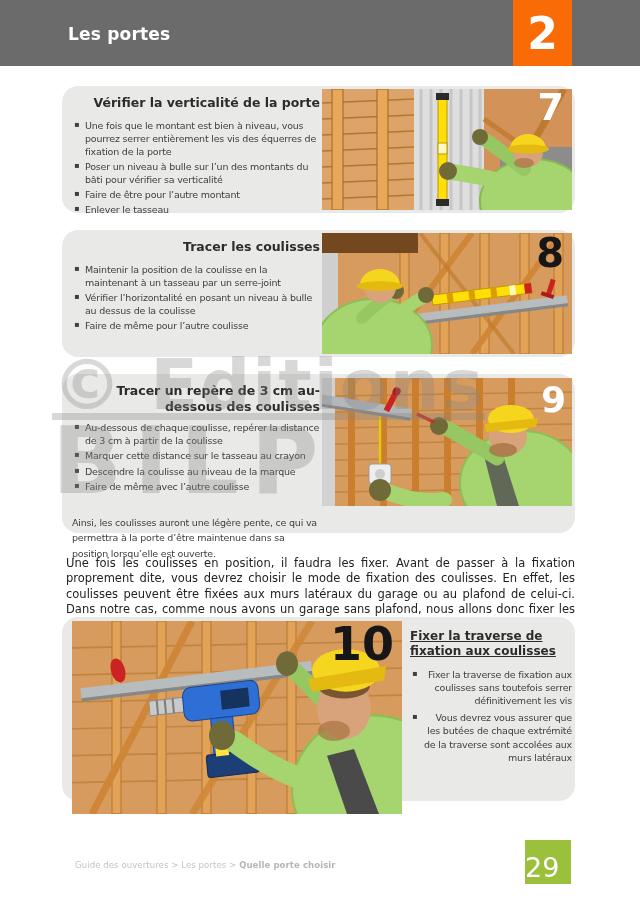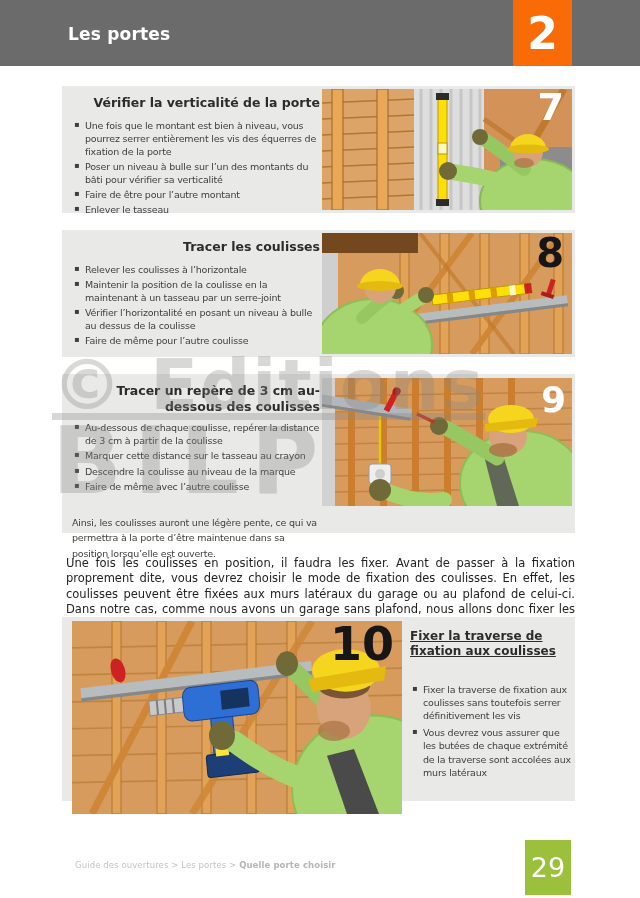--- a/index.html
+++ b/index.html
@@ -5,21 +5,21 @@
   html,body { margin:0; padding:0; background:#ffffff; }
   .page {
     position:relative; width:640px; height:898px; overflow:hidden;
     background:#ffffff; font-family:"DejaVu Sans", sans-serif;
   }
   
   .header { position:absolute; left:0; top:0; width:640px; height:66px; background:#6b6b6b; }
   .page-title { position:absolute; left:68px; top:24px; font-size:17px; font-weight:bold; color:#ffffff; letter-spacing:0.2px; }
   .chapter-badge { position:absolute; left:513px; top:0; width:59px; height:66px; background:#f96b06; text-align:center; line-height:68px; font-size:44px; font-weight:bold; color:#ffffff; }
   
-  .block { position:absolute; left:62px; width:513px; background:#e9e9e8; }
+  .block { position:absolute; left:62px; width:513px; background:#e9e9e8;border-radius:16px; }
   .text-a { position:absolute; left:10px; top:9px; width:248px; }
   .text-b { position:absolute; left:348px; top:12px; width:162px; }
   .step-title { font-size:12.5px; font-weight:bold; color:#2c2c2c; line-height:1.25; }
   .align-r { text-align:right; }
   .bullets { margin:8px 0 0 0; padding:0 0 0 13px; list-style:none; }
   .bullets li { position:relative; font-size:9.5px; letter-spacing:-0.2px; color:#3e3e3e; line-height:1.38; margin-bottom:2px; }
   .bullets li::before { content:"▪"; position:absolute; left:-11px; top:0px; font-size:8px; color:#3e3e3e; }
   .note { margin-top:22px; font-size:9.5px; letter-spacing:-0.2px; color:#3e3e3e; line-height:1.65; }
   .illus { position:absolute; overflow:hidden; background:#d79b5e; }
   .illus svg { display:block; width:100%; height:100%; }
@@ -35,21 +35,21 @@
   #block10 .illus { left:10px; top:4px; width:330px; height:193px; }
   
   .body-paragraph { position:absolute; left:66px; top:544px; width:509px; font-size:11.5px; line-height:1.35; color:#222222; text-align:justify; }
   
   .watermark { position:absolute; left:52px; top:350px; z-index:40; pointer-events:none; font-weight:bold; color:rgba(135,135,135,0.32); white-space:nowrap; }
   .wm-line1 { font-size:70px; line-height:1.0; letter-spacing:2px;text-decoration:underline; }
   .wm-line2 { font-size:92px; line-height:1.0; letter-spacing:12px; margin-top:-4px; }
   
   .breadcrumb { position:absolute; left:75px; top:860px; font-size:8.5px; color:#c3c3c3; letter-spacing:0.1px; }
   .breadcrumb b { color:#b5b5b5; }
-  .page-number-badge { position:absolute; left:525px; top:840px; width:46px; height:55px; background:#9bc13c; text-align:center; line-height:55px; font-size:27px; color:#ffffff; }
+  .page-number-badge { position:absolute; left:525px; top:840px; width:46px; height:44px; background:#9bc13c; text-align:left; line-height:55px; font-size:27px; color:#ffffff; }
 </style>
 </head>
 <body>
 
 <div class="page">
 
   <div class="header">
     <div class="page-title">Les portes</div>
     <div class="chapter-badge">2</div>
   </div>
@@ -117,21 +117,20 @@
         <circle cx="126" cy="82" r="9" fill="#6f6a38"></circle>
       </svg>
       <div class="step-num num-white" style="font-size:38px;">7</div>
     </div>
   </div>
 
   <div class="block" id="block8">
     <div class="text-a">
       <div class="step-title align-r">Tracer les coulisses</div>
       <ul class="bullets">
-        <li>Relever les coulisses à l’horizontale</li>
         <li>Maintenir la position de la coulisse en la maintenant à un tasseau par un serre-joint</li>
         <li>Vérifier l’horizontalité en posant un niveau à bulle au dessus de la coulisse</li>
         <li>Faire de même pour l’autre coulisse</li>
       </ul>
     </div>
     <div class="illus">
       <svg viewBox="0 0 250 121" preserveAspectRatio="none">
         <rect width="250" height="121" fill="#d79b5e"></rect>
         <g>
           <rect x="78" y="0" width="9" height="121" fill="#e2a257" stroke="#b5762a"></rect>
@@ -291,21 +290,21 @@
           <ellipse cx="262" cy="98" rx="16" ry="9" fill="#a97245" opacity="0.7"></ellipse>
           <ellipse cx="272" cy="58" rx="26" ry="11" fill="#7a5533"></ellipse>
           <ellipse cx="274" cy="44" rx="34" ry="19" fill="#f6d51f"></ellipse>
           <polygon points="236,52 314,40 312,53 240,63" fill="#e4ba10"></polygon>
         </g>
       </svg>
       <div class="step-num num-black" style="font-size:46px;">10</div>
     </div>
     <div class="text-b">
       <div class="step-title" style="font-size:12px;text-decoration:underline;">Fixer la traverse de fixation aux coulisses</div>
-      <ul class="bullets" style="margin-top:24px;">
+      <ul class="bullets" style="margin-top:9px;text-align:right;">
         <li style="margin-bottom:4px;">Fixer la traverse de fixation aux coulisses sans toutefois serrer définitivement les vis</li>
         <li>Vous devrez vous assurer que les butées de chaque extrémité de la traverse sont accolées aux murs latéraux</li>
       </ul>
     </div>
   </div>
 
   <div class="watermark">
     <div class="wm-line1">© Editions</div>
     <div class="wm-line2">BILP</div>
   </div>

